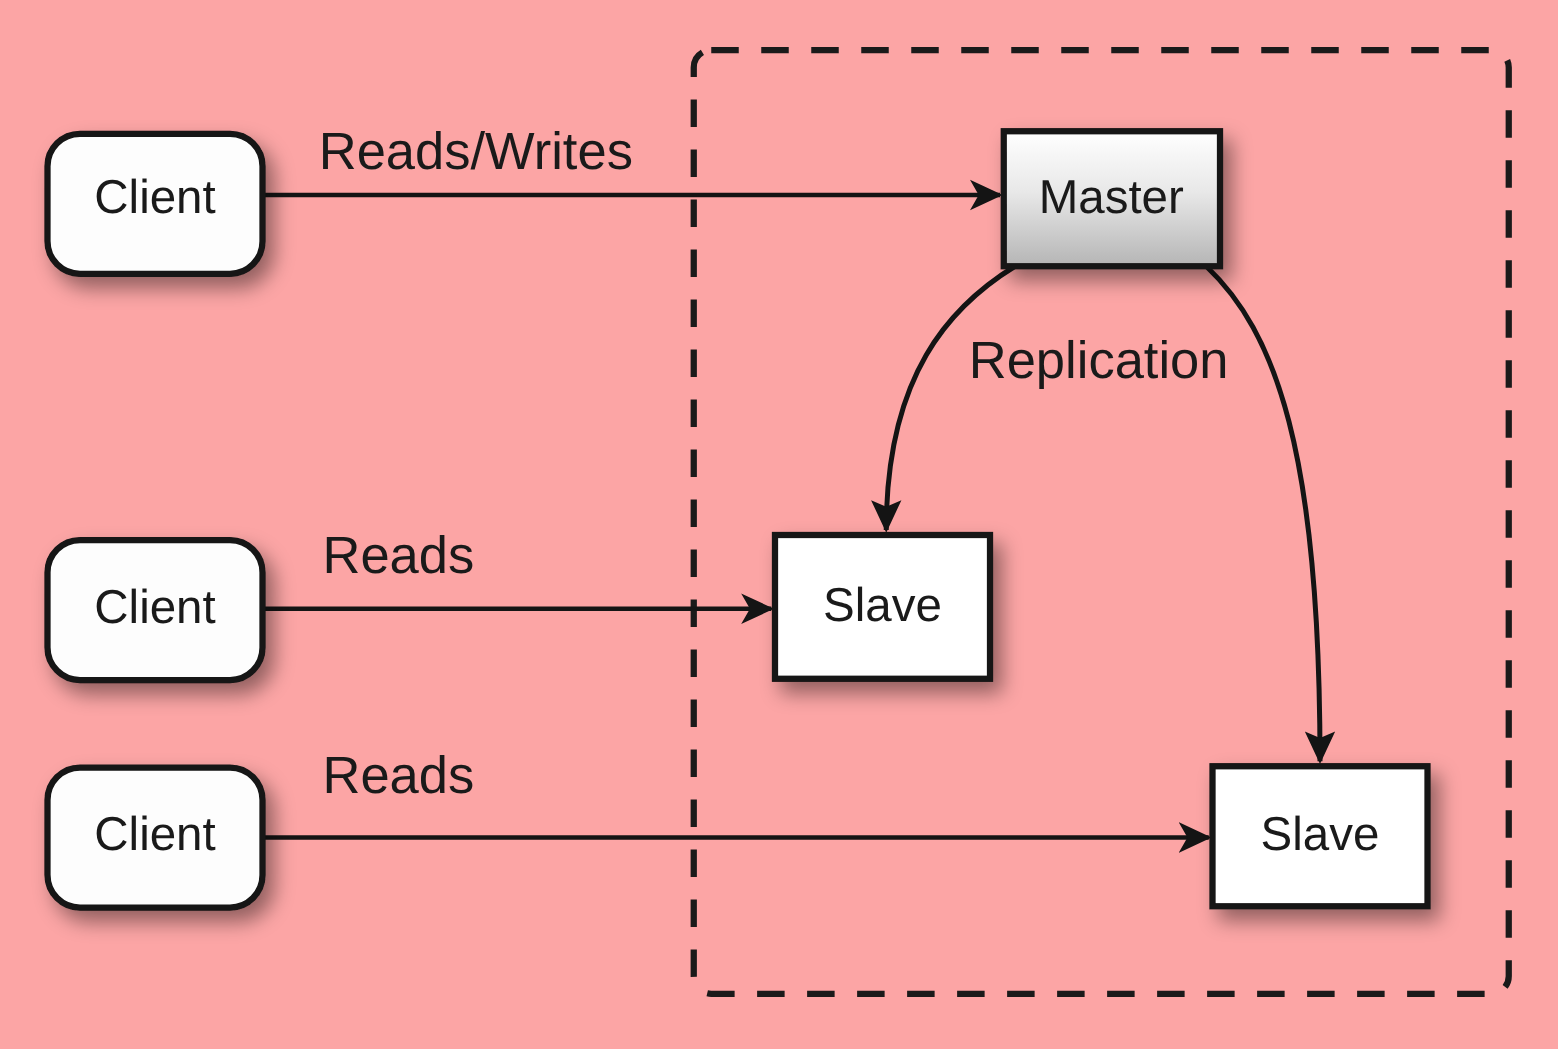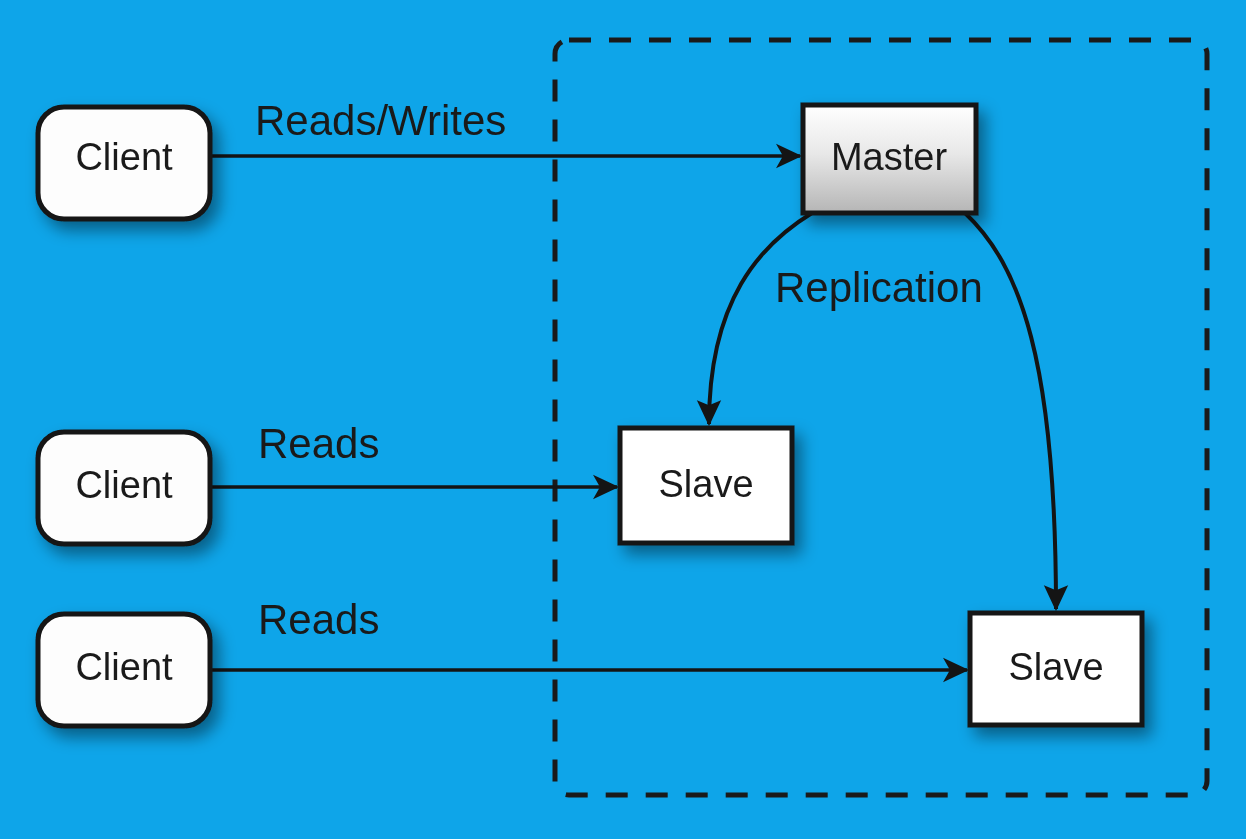--- a/index.html
+++ b/index.html
@@ -10,21 +10,21 @@
   body {
     width: 1246px;
     height: 839px;
     font-family: "Liberation Sans", sans-serif;
     overflow: hidden;
   }
   #diagram-root {
     position: relative;
     width: 1246px;
     height: 839px;
-    background: #0ea5e9;
+    background: #fca5a5;
   }
   svg.canvas {
     position: absolute;
     top: 0;
     left: 0;
     width: 1246px;
     height: 839px;
     display: block;
   }
   text {

